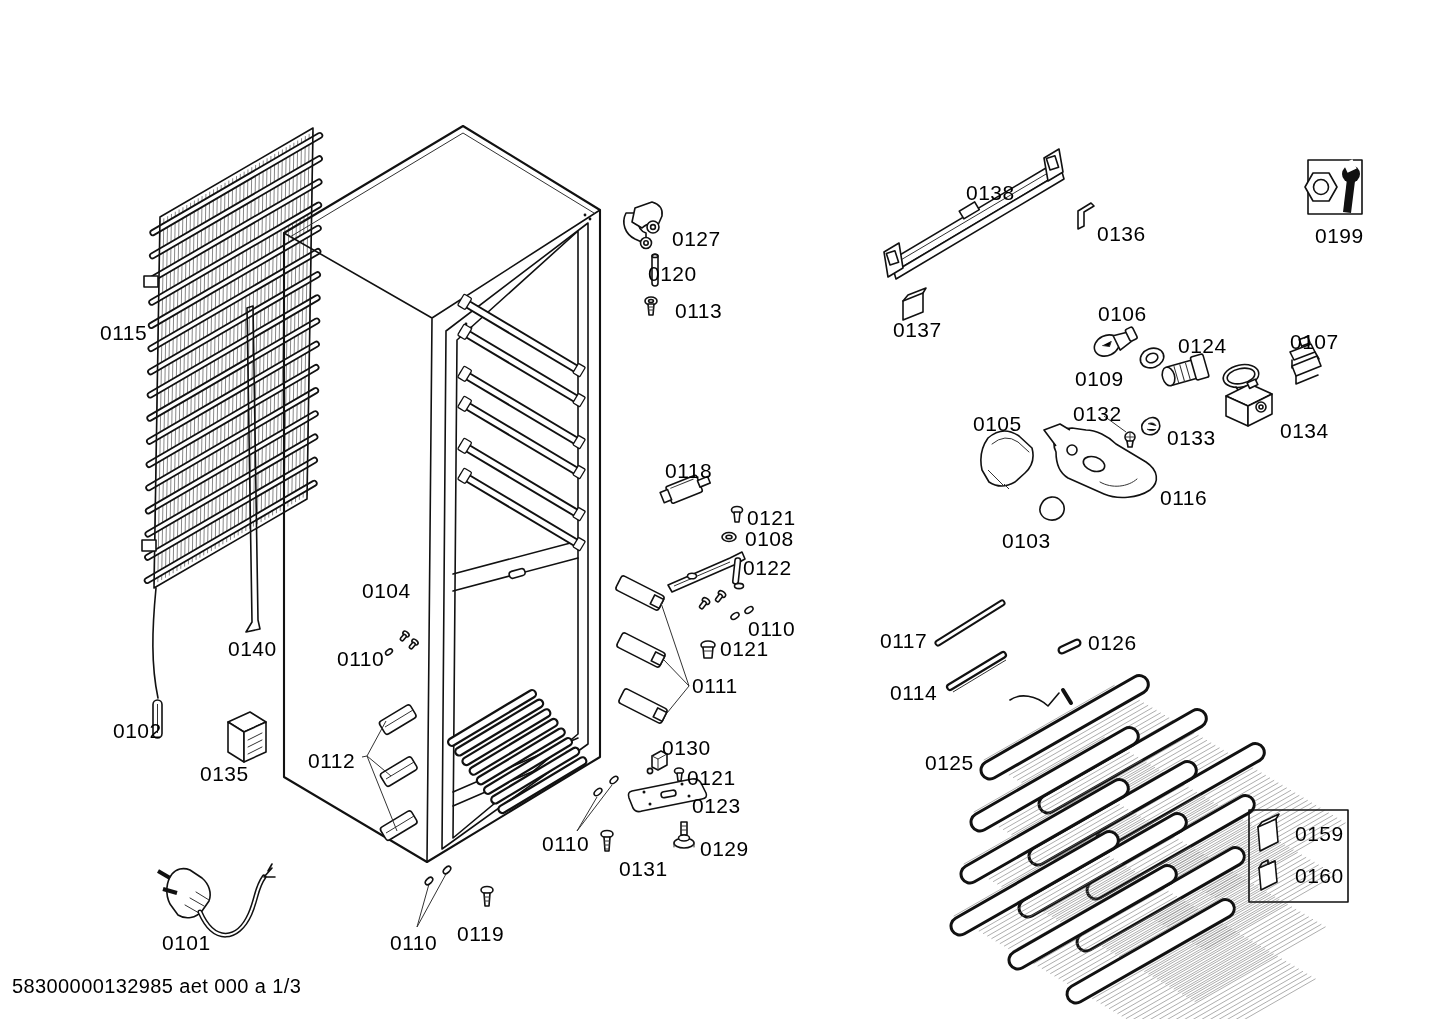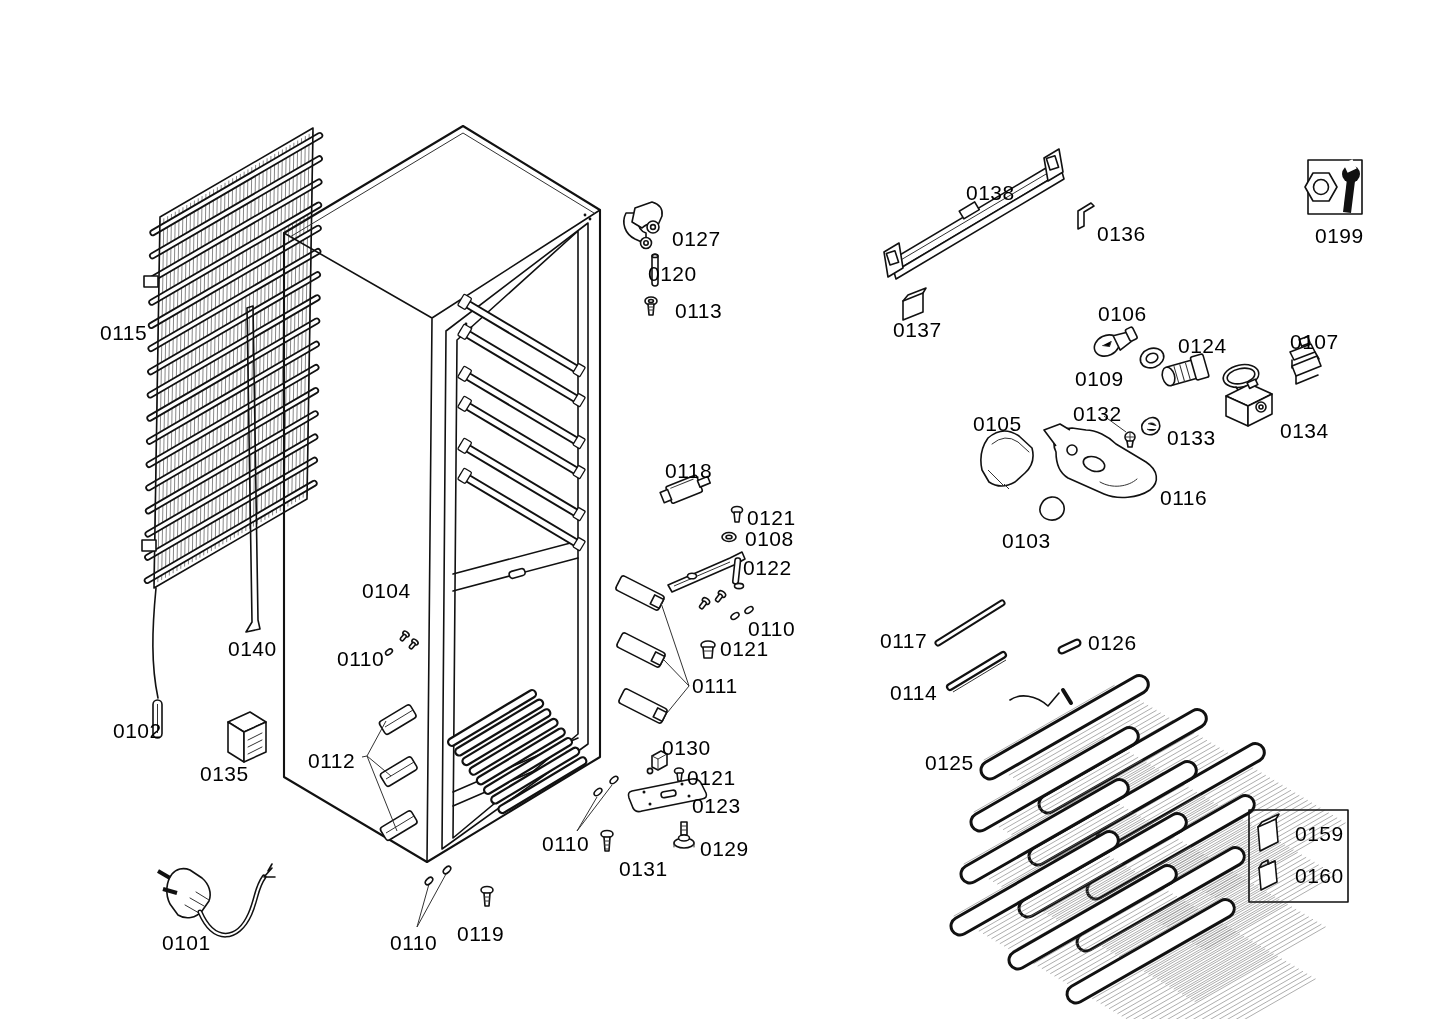--- a/index.html
+++ b/index.html
@@ -740,13 +740,14 @@
       <div class="part-label" style="left: 1160px; top: 487px;">0116</div>
       <div class="part-label" style="left: 1002px; top: 522px; margin-top: 8px;">0103</div>
       <div class="part-label" style="left: 880px; top: 630px;">0117</div>
       <div class="part-label" style="left: 1088px; top: 632px;">0126</div>
       <div class="part-label" style="left: 890px; top: 682px;">0114</div>
       <div class="part-label" style="left: 925px; top: 752px;">0125</div>
       <div class="part-label" style="left: 1295px; top: 823px;">0159</div>
       <div class="part-label" style="left: 1295px; top: 865px;">0160</div>
     </div>
 
+<div id="footer-text">58300000132985 aet 000 a 1/3</div>
 </div>
 
 </body></html>

